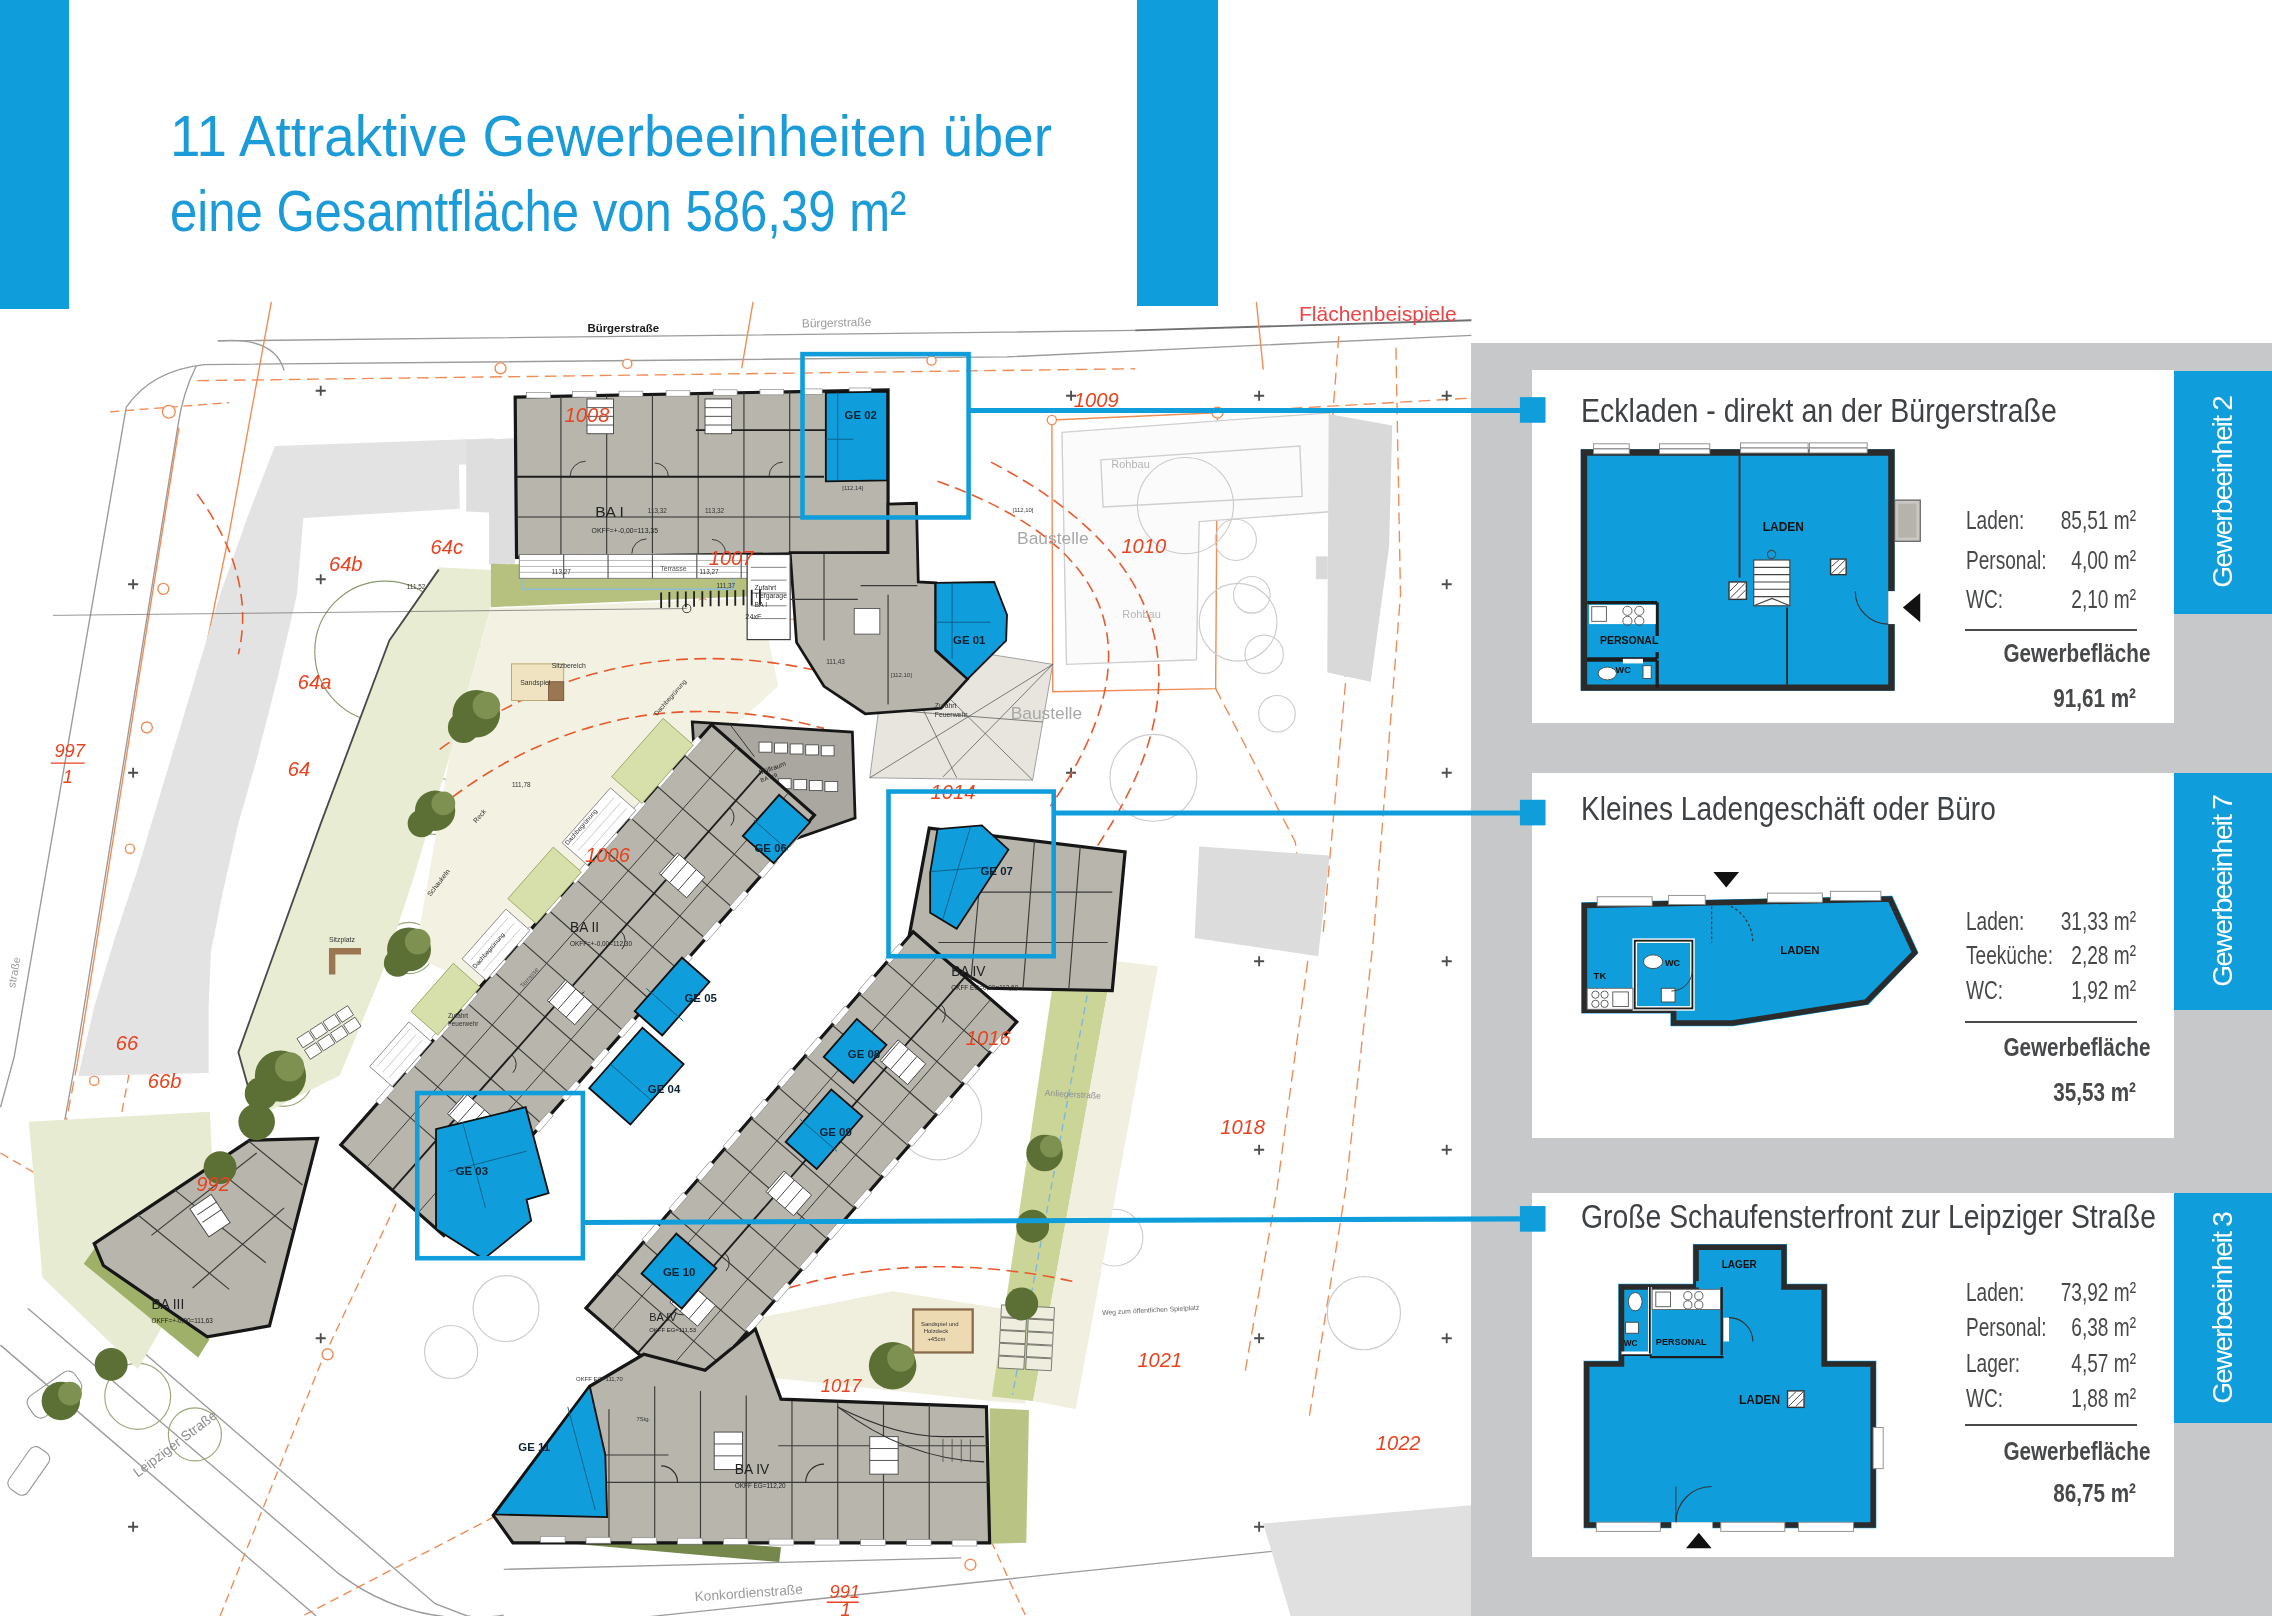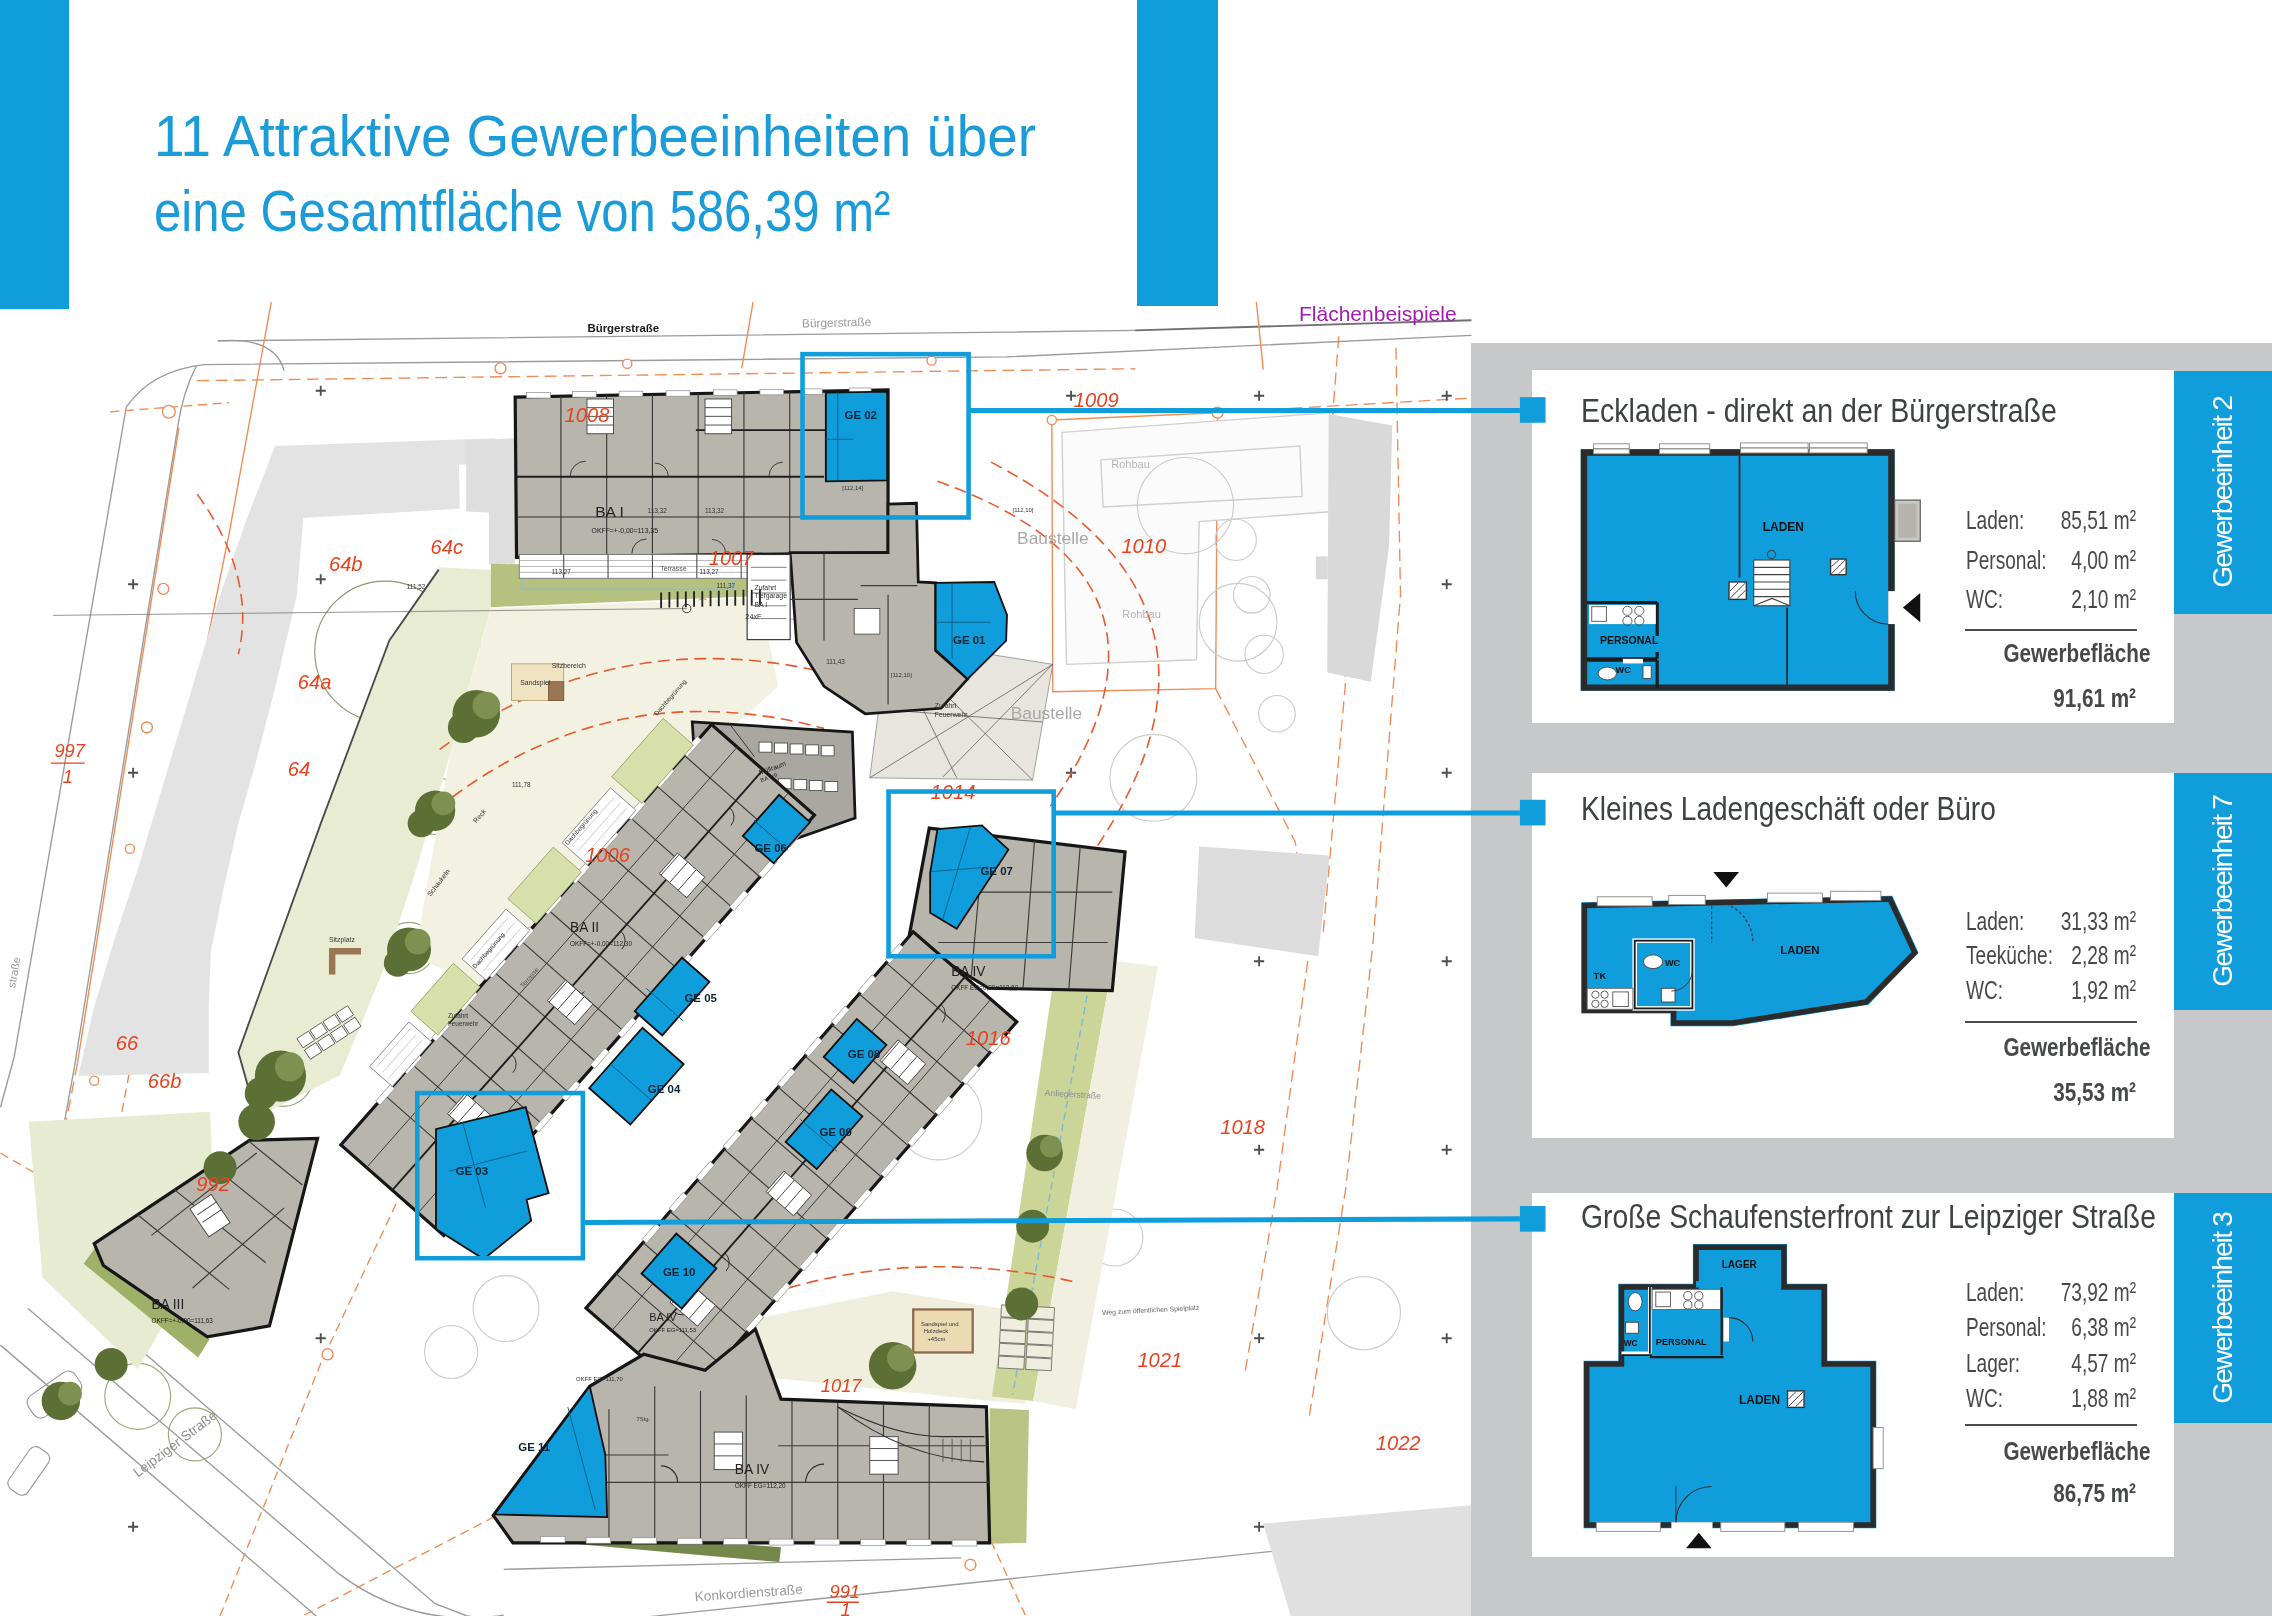--- a/index.html
+++ b/index.html
@@ -846,19 +846,19 @@
 <path d="M3684,3384 L3740,3384 L3712,3350 Z" fill="#111"></path>
 
 <rect x="4093" y="3120" width="22" height="90" fill="#ffffff" stroke="#8a8a8a" stroke-width="2"></rect>
 </g>
 </svg>
 
 <div class="abs" style="left:0;top:0;width:69px;height:309px;background:#0f9edb"></div>
 
 <div class="abs" style="left:1137px;top:0;width:81px;height:306px;background:#0f9edb"></div>
 
-<div class="abs hl" style="left:154px;top:98px"><span id="hl1a" style="display:inline-block;transform-origin:0 0;transform:scaleX(0.9444)">11 Attraktive Gewerbeeinheiten über</span><br><span id="hl1b" style="display:inline-block;transform-origin:0 0;transform:scaleX(0.846)">eine Gesamtfläche von 586,39 m²</span></div>
-
-
-<div class="abs" style="left:1299px;top:302px;font-size:21px;color:#a21caf">Flächenbeispiele</div>
+<div class="abs hl" style="left:170px;top:98px"><span id="hl1a" style="display:inline-block;transform-origin:0 0;transform:scaleX(0.9444)">11 Attraktive Gewerbeeinheiten über</span><br><span id="hl1b" style="display:inline-block;transform-origin:0 0;transform:scaleX(0.846)">eine Gesamtfläche von 586,39 m²</span></div>
+
+
+<div class="abs" style="left:1299px;top:302px;font-size:21px;color:#ef4444">Flächenbeispiele</div>
 
 </div>
 
 
 </body></html>

